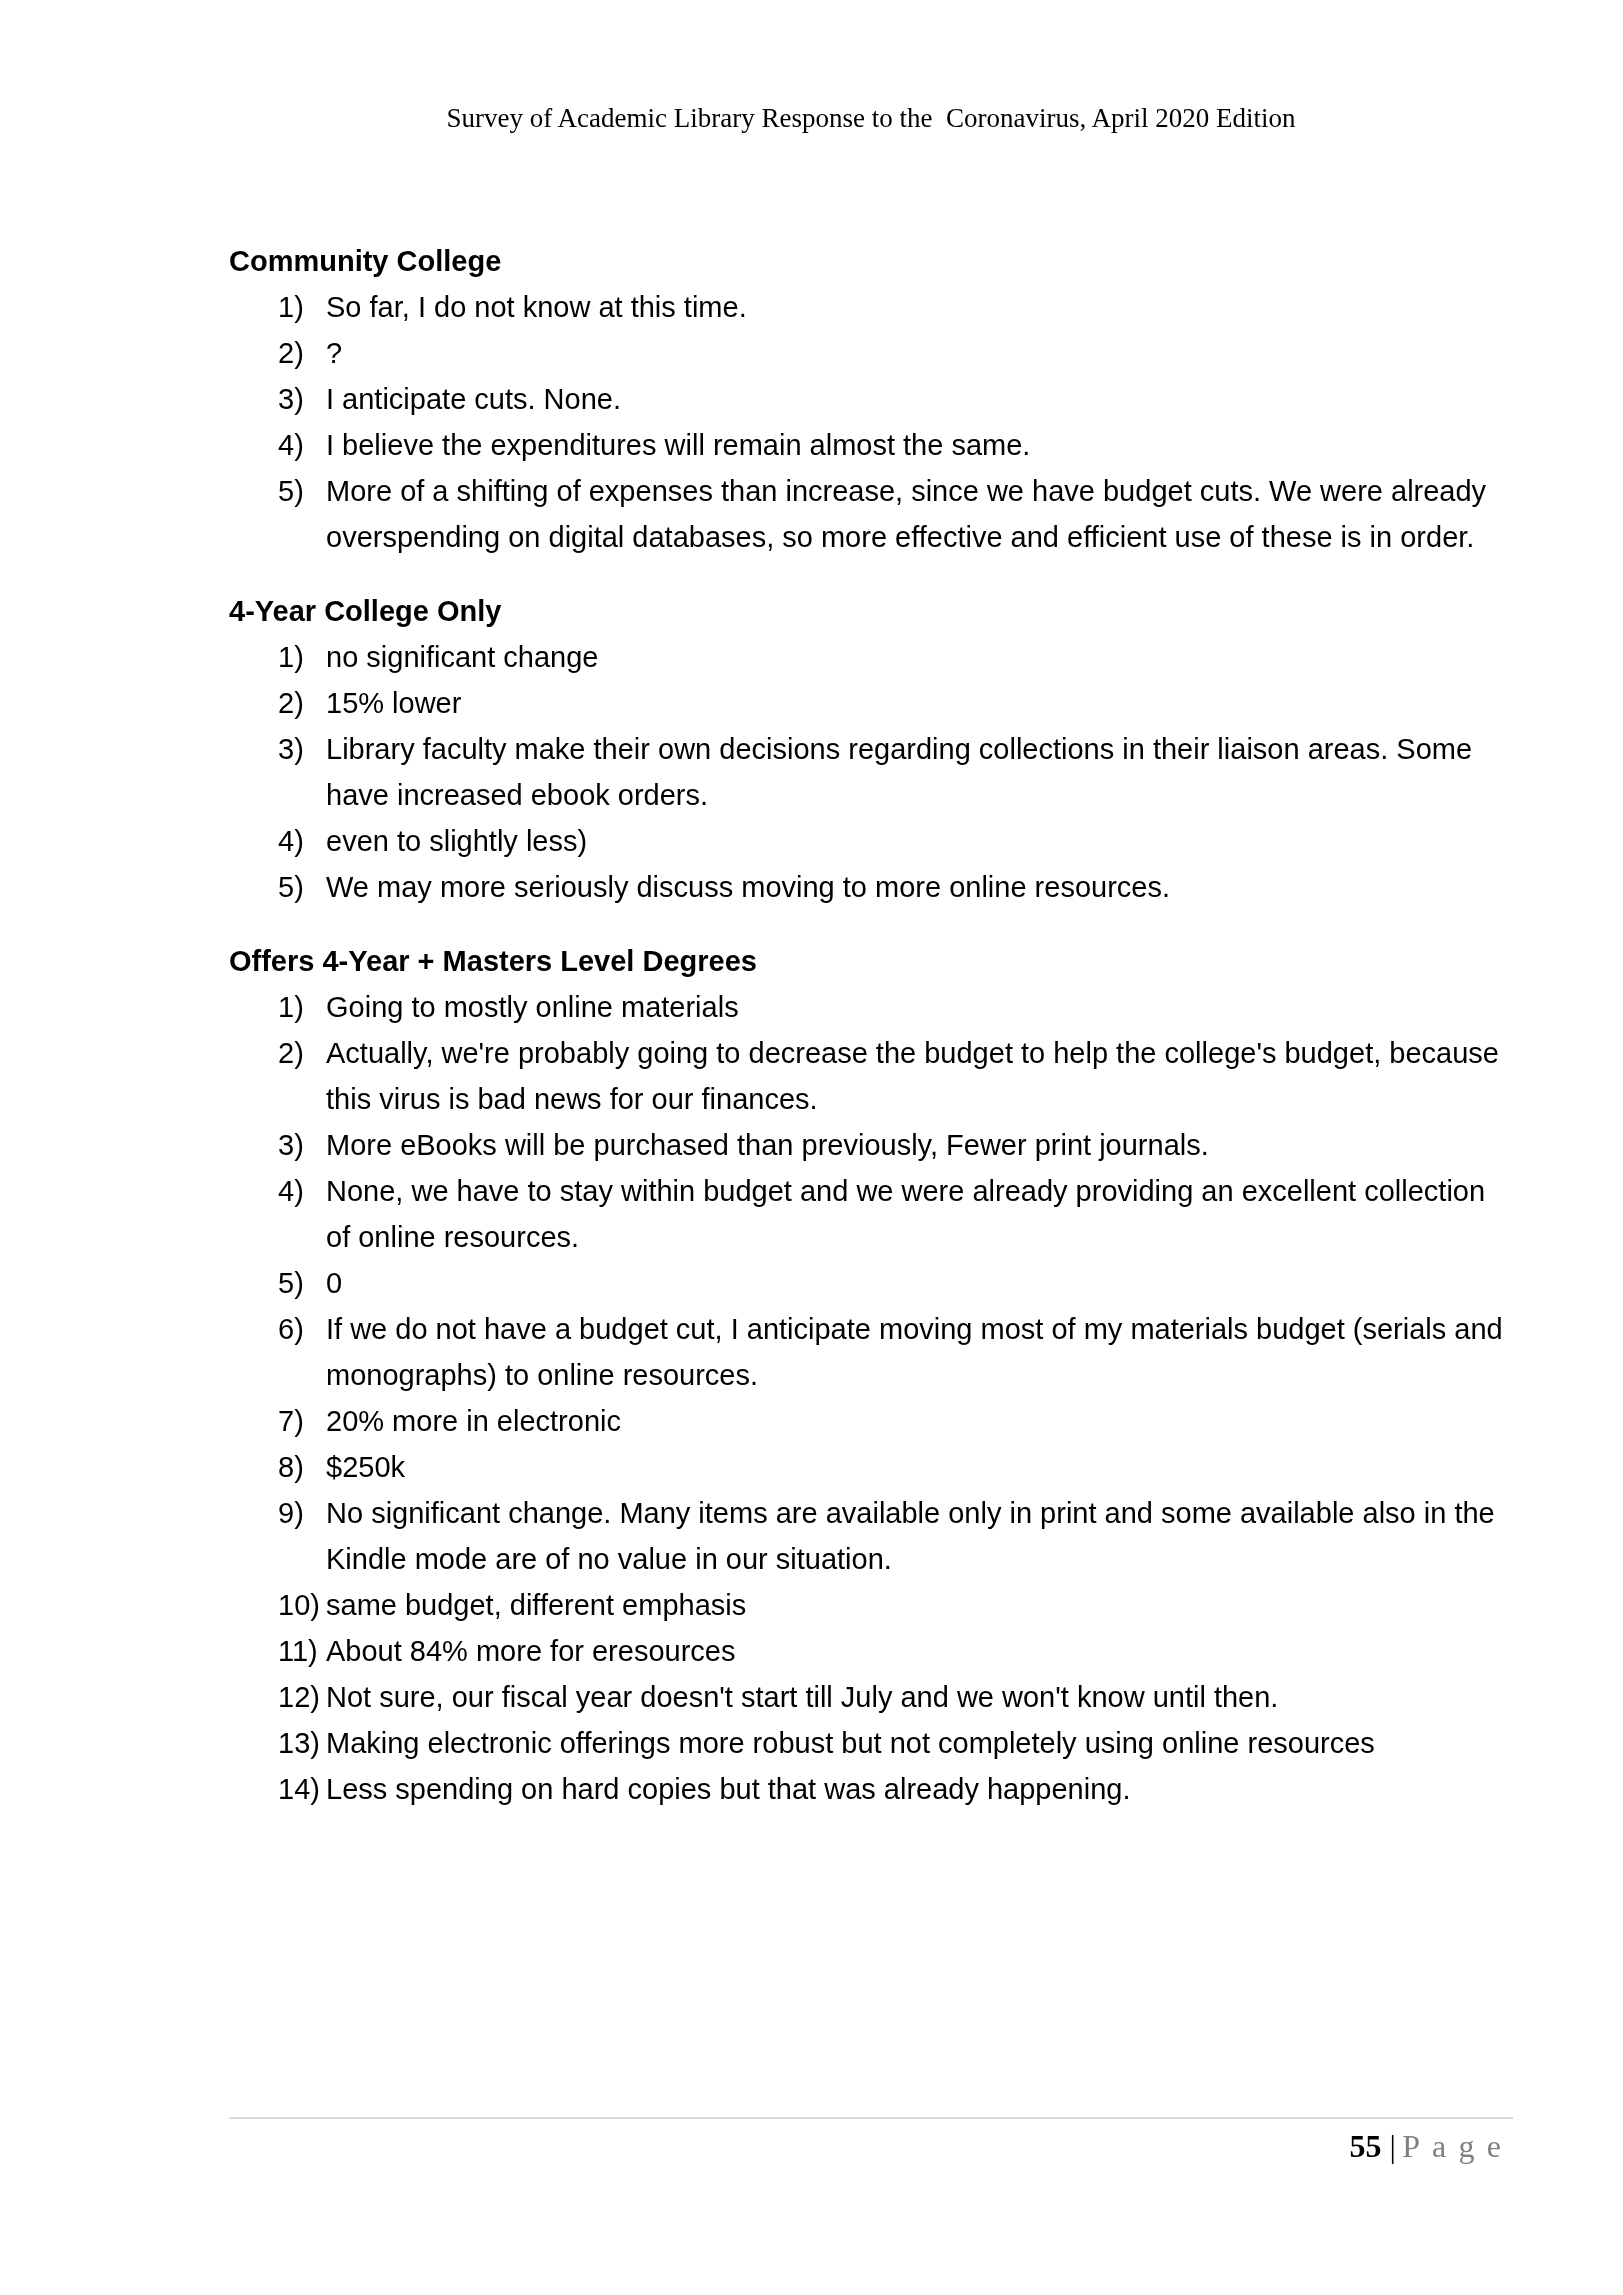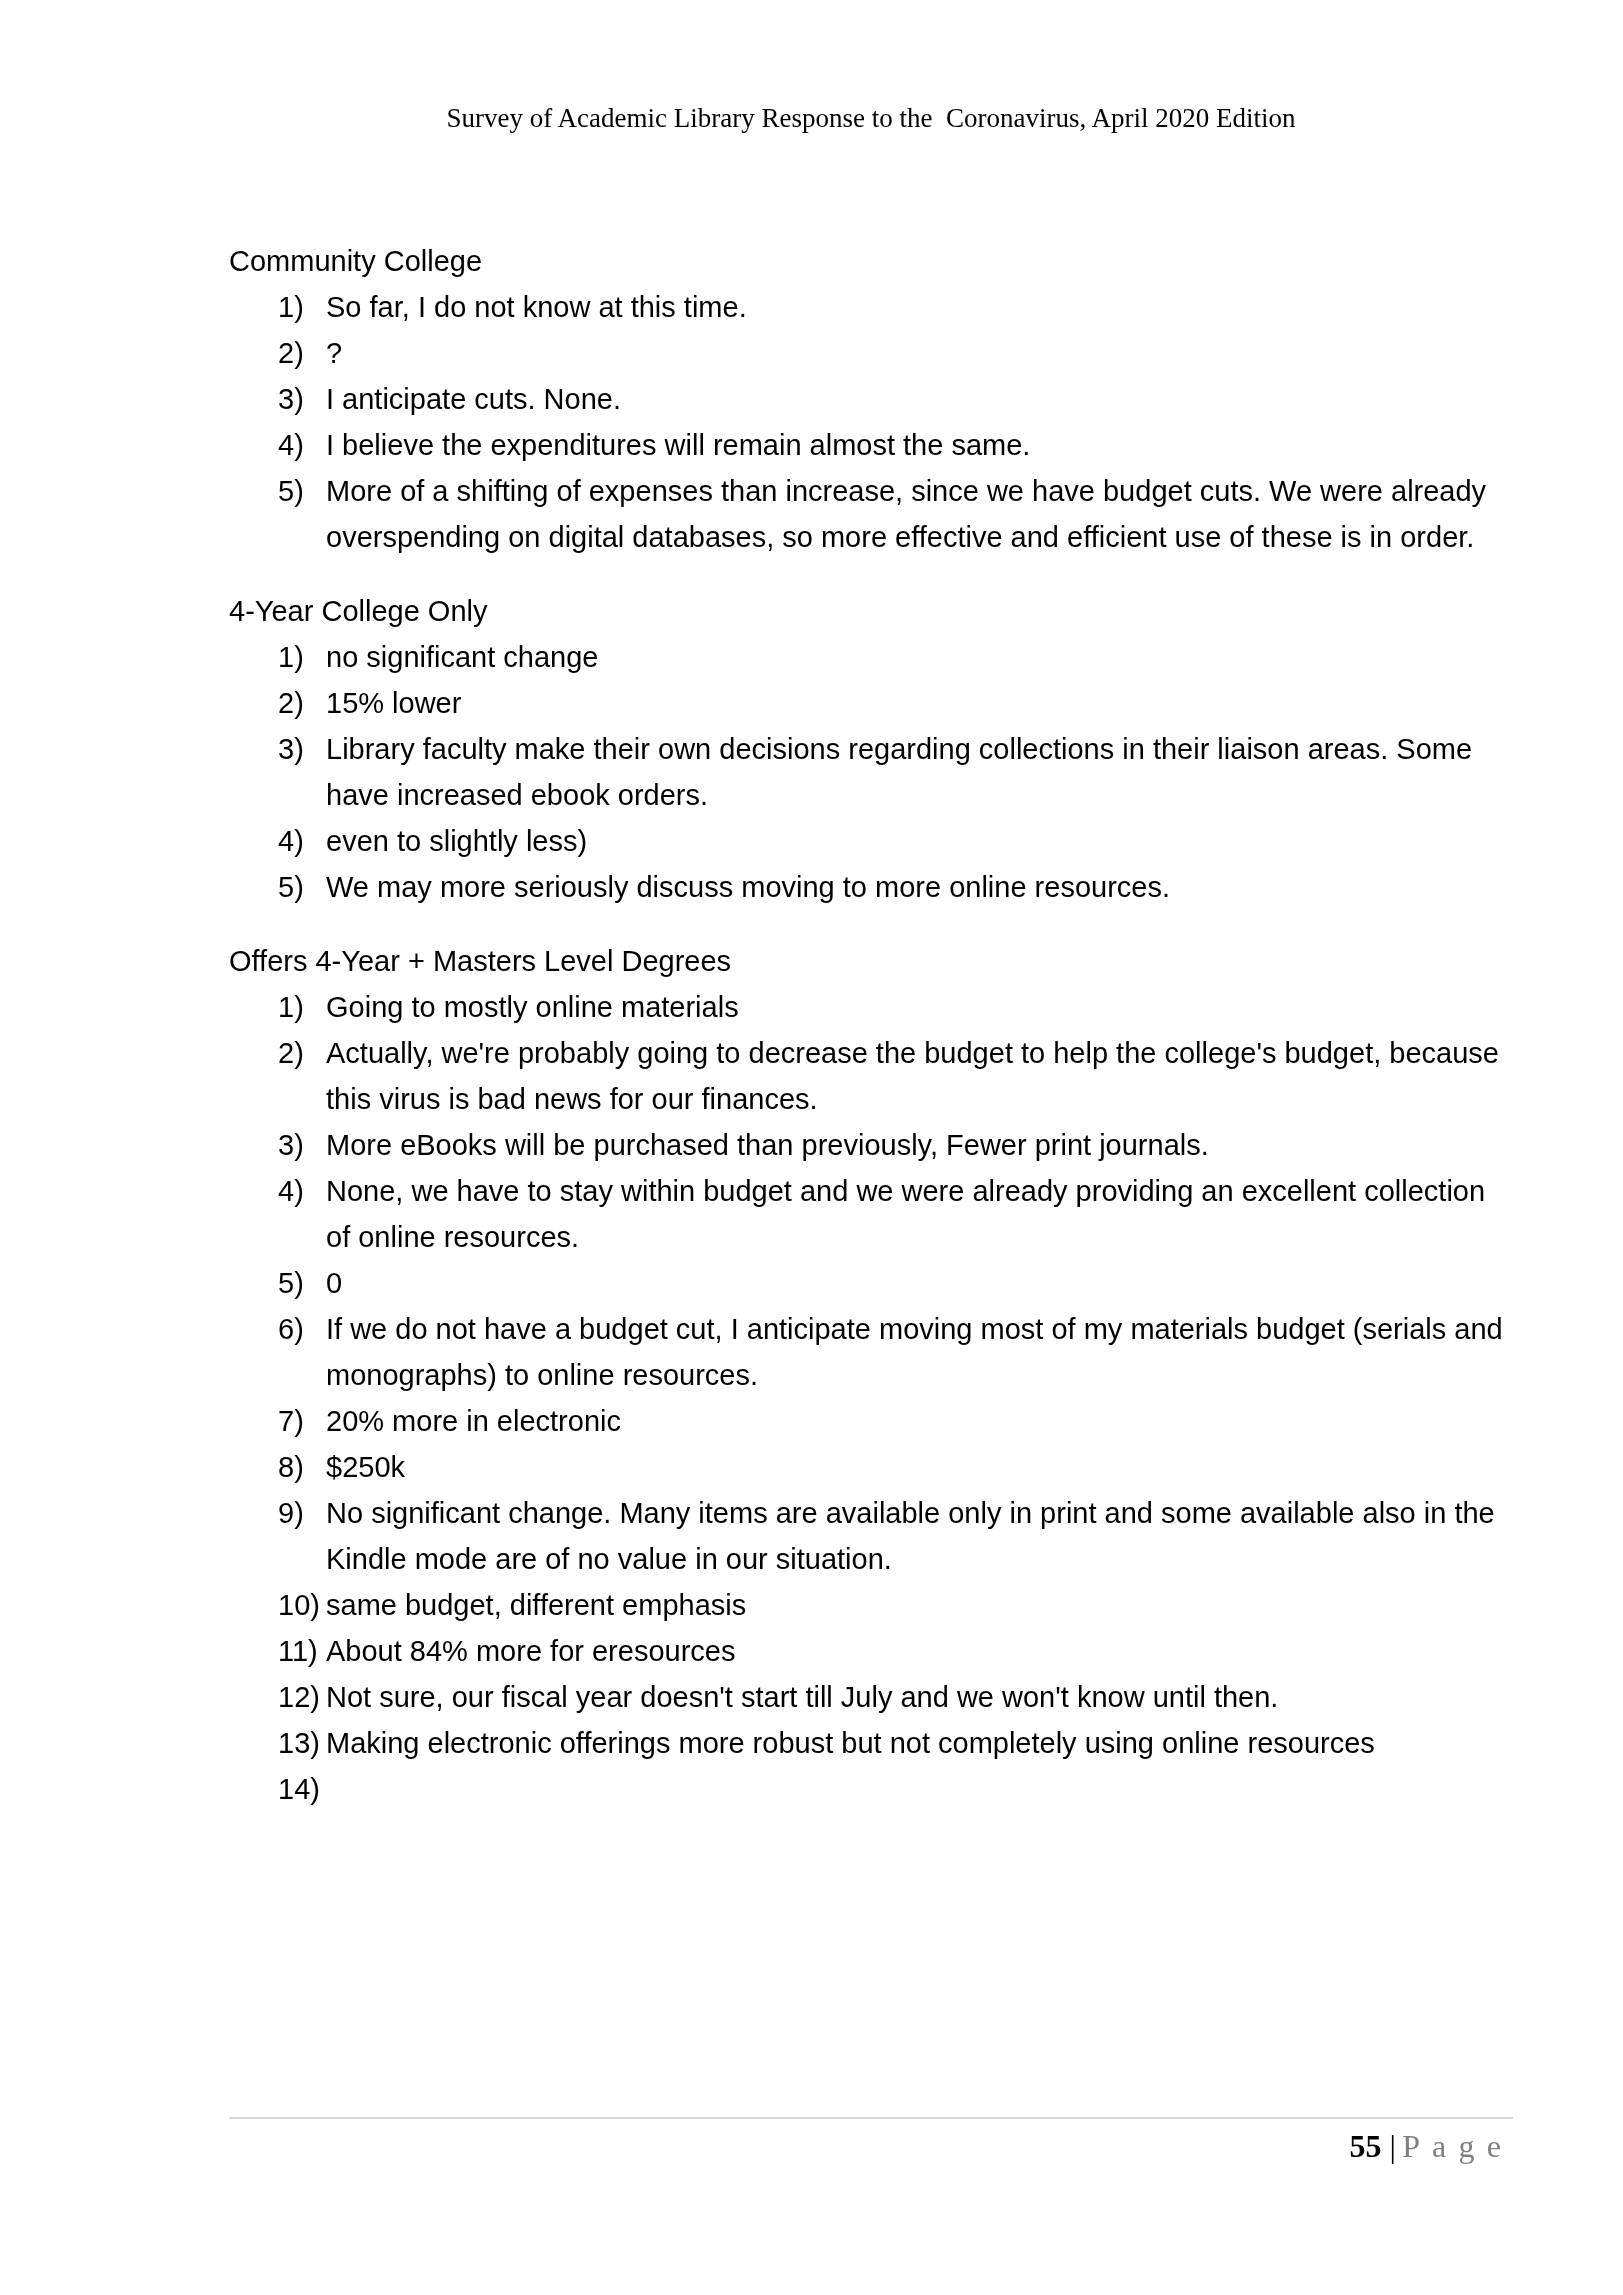--- a/index.html
+++ b/index.html
@@ -35,20 +35,21 @@
     font-size: 38px;
     line-height: 53px;
     font-weight: bold;
     color: var(--accent, #2f5a8c);
   }
   .qline { display: block; white-space: nowrap; }
   .section-title {
     font-size: 29px;
     line-height: 46px;
     margin-top: 28px;
+    font-weight: bold;
   }
   .section:first-child .section-title { margin-top: 0; }
   .rlist { }
   .ritem {
     position: relative;
     padding-left: 97px;
     font-size: 29px;
     line-height: 46px;
   }
   .rnum {
@@ -110,21 +111,21 @@
             <div class="ritem"><span class="rnum">4)</span><span class="rtext">None, we have to stay within budget and we were already providing an excellent collection of online resources.</span></div>
             <div class="ritem"><span class="rnum">5)</span><span class="rtext">0</span></div>
             <div class="ritem"><span class="rnum">6)</span><span class="rtext">If we do not have a budget cut, I anticipate moving most of my materials budget (serials and monographs) to online resources.</span></div>
             <div class="ritem"><span class="rnum">7)</span><span class="rtext">20% more in electronic</span></div>
             <div class="ritem"><span class="rnum">8)</span><span class="rtext">$250k</span></div>
             <div class="ritem"><span class="rnum">9)</span><span class="rtext">No significant change. Many items are available only in print and some available also in the Kindle mode are of no value in our situation.</span></div>
             <div class="ritem"><span class="rnum">10)</span><span class="rtext">same budget, different emphasis</span></div>
             <div class="ritem"><span class="rnum">11)</span><span class="rtext">About 84% more for eresources</span></div>
             <div class="ritem"><span class="rnum">12)</span><span class="rtext">Not sure, our fiscal year doesn't start till July and we won't know until then.</span></div>
             <div class="ritem"><span class="rnum">13)</span><span class="rtext">Making electronic offerings more robust but not completely using online resources</span></div>
-            <div class="ritem"><span class="rnum">14)</span></div>
+            <div class="ritem"><span class="rnum">14)</span><span class="rtext">Less spending on hard copies but that was already happening.</span></div>
           </div>
         </div>
       </div>
   </div>
 
   <div class="doc-footer">
     <span class="pagenum">55</span><span class="sep">|</span><span class="pageword">Page</span>
   </div>
 </div>
 

